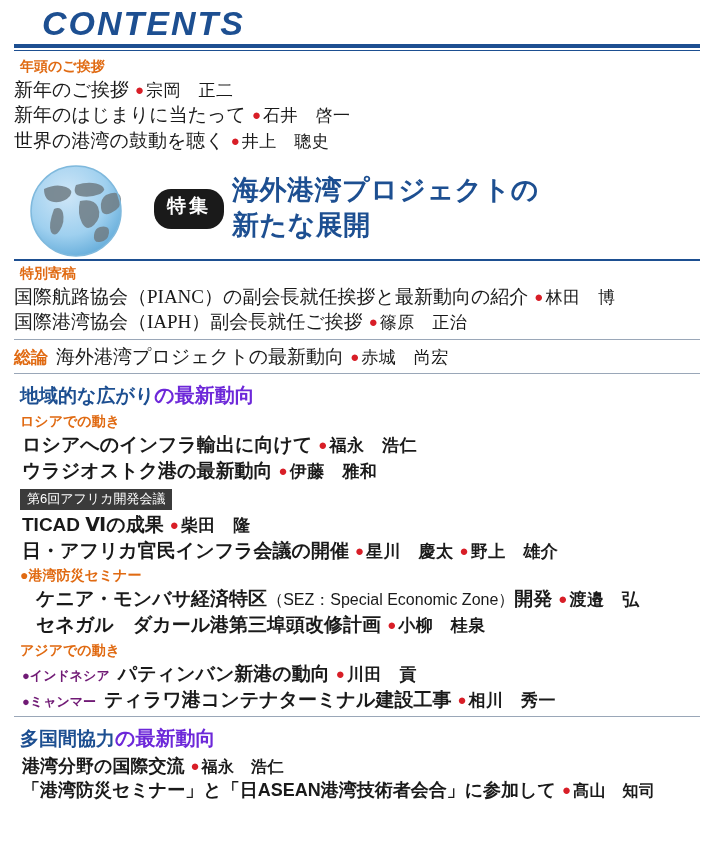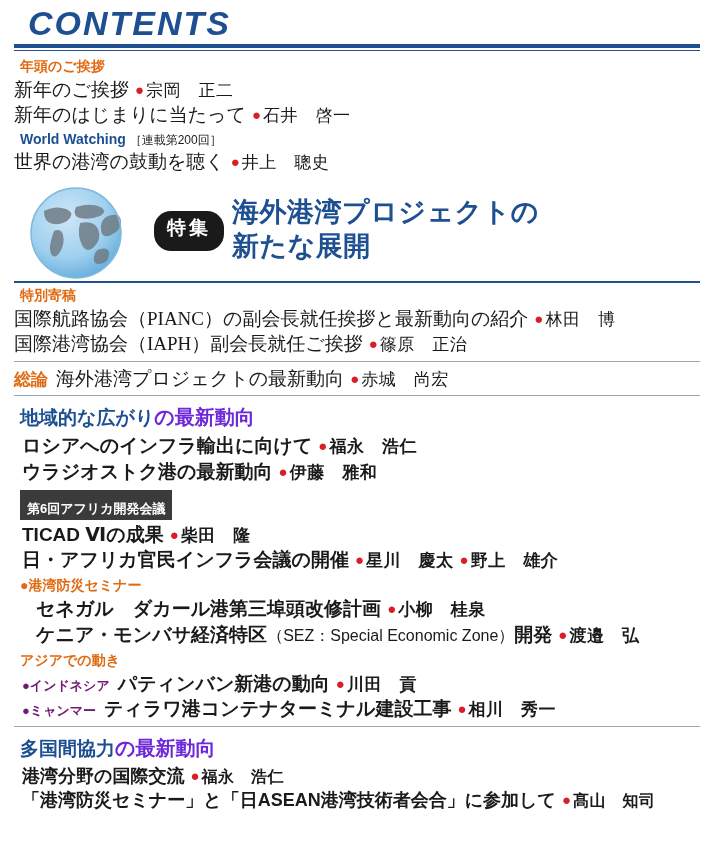--- a/index.html
+++ b/index.html
@@ -27,21 +27,21 @@
     padding-top: 6px;
   }
   .contents-title {
     font-family: "Liberation Sans", "DejaVu Sans", sans-serif;
     font-weight: bold;
     font-style: italic;
     font-size: 34px;
     letter-spacing: 2px;
     color: #1d4f91;
     line-height: 1;
-    margin: 0 0 4px 14px;
+    margin: 0 0 4px 28px;
   }
   .rule-thick {
     height: 4px;
     background: #1d4f91;
     margin: 0 0 2px 0;
   }
   .rule-thin {
     height: 1px;
     background: #1d4f91;
     margin-bottom: 7px;
@@ -150,25 +150,25 @@
   .sub-b {
     font-family: "Liberation Sans", "DejaVu Sans", sans-serif;
     font-weight: bold;
     font-size: 14px;
     color: #e06a12;
     margin: 4px 0 1px 6px;
   }
   .sub-chip {
     display: inline-block;
     font-family: "Liberation Sans", "DejaVu Sans", sans-serif;
-    font-weight: bold;
+    font-weight: normal;
     font-size: 13px;
     color: #ffffff;
     background: #3b3b3b;
-    padding: 10px 7px 2px 7px;
+    padding: 1px 7px 2px 7px;
     margin: 5px 0 2px 6px;
   }
   .gothic {
     font-family: "Liberation Sans", "DejaVu Sans", sans-serif;
     font-weight: bold;
     font-size: 19px;
     line-height: 1.34;
     margin-left: 8px;
     white-space: nowrap;
   }
@@ -230,24 +230,20 @@
     <div class="sec-head">年頭のご挨拶</div>
     <div class="art">
       <span class="t">新年のご挨拶</span><span class="dot">●</span><span class="au">宗岡　正二</span>
     </div>
     <div class="art">
       <span class="t">新年のはじまりに当たって</span><span class="dot">●</span><span class="au">石井　啓一</span>
     </div>
   </div>
 
   <div>
-    <div class="sec-head blue">
-      <span>World Watching</span>
-      <span class="suffix">［連載第200回］</span>
-    </div>
     <div class="art">
       <span class="t">世界の港湾の鼓動を聴く</span><span class="dot">●</span><span class="au">井上　聰史</span>
     </div>
   </div>
 
   <div class="feature">
     <div class="globe">
       <svg width="150" height="92" viewBox="0 0 150 92">
         <defs>
           <radialGradient id="gg" cx="40%" cy="32%" r="75%">
@@ -294,43 +290,44 @@
   </div>
 
   <div class="hr-thin"></div>
 
   <div>
     <div class="big-head">
       <span>地域的な広がり</span><span class="suffix">の最新動向</span>
     </div>
 
     
+    <div class="sub-b">ロシアでの動き</div>
     <div class="gothic">
       <span>ロシアへのインフラ輸出に向けて</span><span class="dot">●</span><span class="au">福永　浩仁</span>
     </div>
     <div class="gothic">
       <span>ウラジオストク港の最新動向</span><span class="dot">●</span><span class="au">伊藤　雅和</span>
     </div>
 
     
     <div class="sub-chip">第6回アフリカ開発会議</div>
     <div class="gothic">
       <span>TICAD Ⅵの成果</span><span class="dot">●</span><span class="au">柴田　隆</span>
     </div>
     <div class="gothic">
       <span>日・アフリカ官民インフラ会議の開催</span><span class="dot">●</span><span class="au">星川　慶太</span><span class="dot">●</span><span class="au">野上　雄介</span>
     </div>
 
     
     <div class="sub-b">●港湾防災セミナー</div>
     <div class="gothic indent">
+      <span>ケニア・モンバサ経済特区</span><span class="paren">（SEZ：Special Economic Zone）</span><span>開発</span><span class="dot">●</span><span class="au">渡邉　弘</span>
+    </div>
+    <div class="gothic indent">
       <span>セネガル　ダカール港第三埠頭改修計画</span><span class="dot">●</span><span class="au">小柳　桂泉</span>
-    </div>
-    <div class="gothic indent">
-      <span>ケニア・モンバサ経済特区</span><span class="paren">（SEZ：Special Economic Zone）</span><span>開発</span><span class="dot">●</span><span class="au">渡邉　弘</span>
     </div>
 
     
     <div class="sub-b">アジアでの動き</div>
     <div class="gothic">
       <span class="country">●インドネシア</span><span>パティンバン新港の動向</span><span class="dot">●</span><span class="au">川田　貢</span>
     </div>
     <div class="gothic">
       <span class="country">●ミャンマー</span><span>ティラワ港コンテナターミナル建設工事</span><span class="dot">●</span><span class="au">相川　秀一</span>
     </div>

